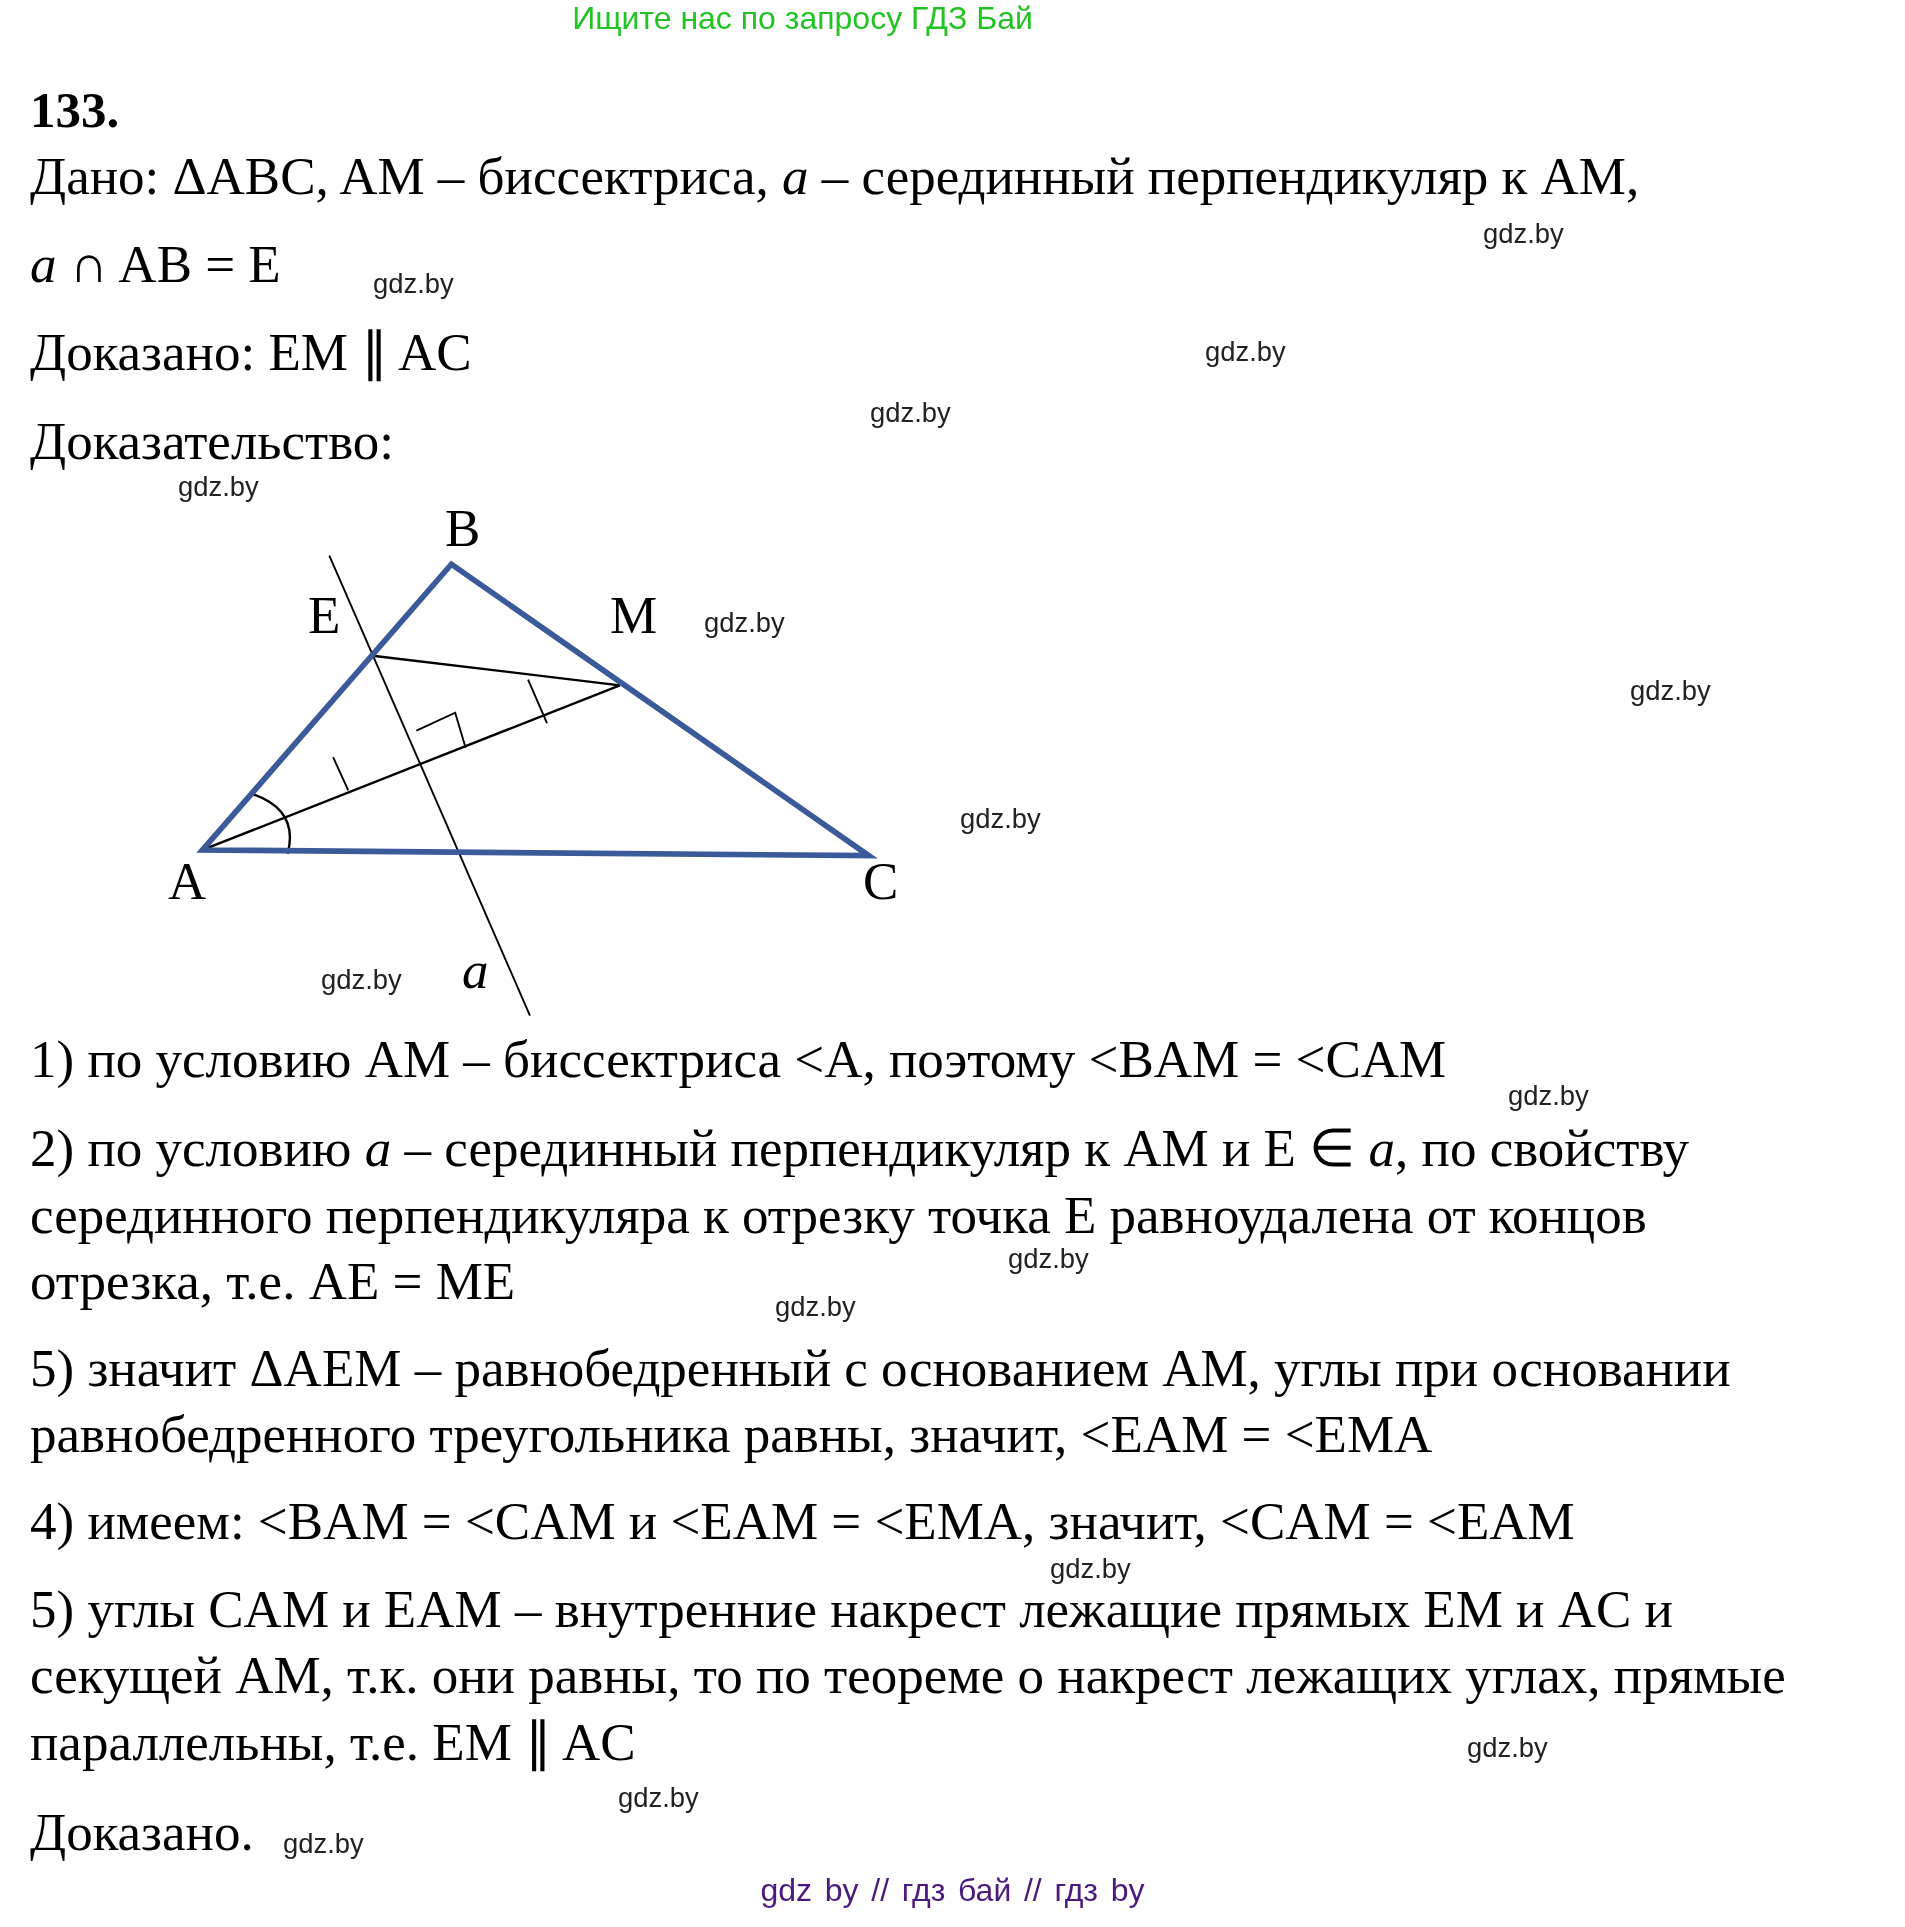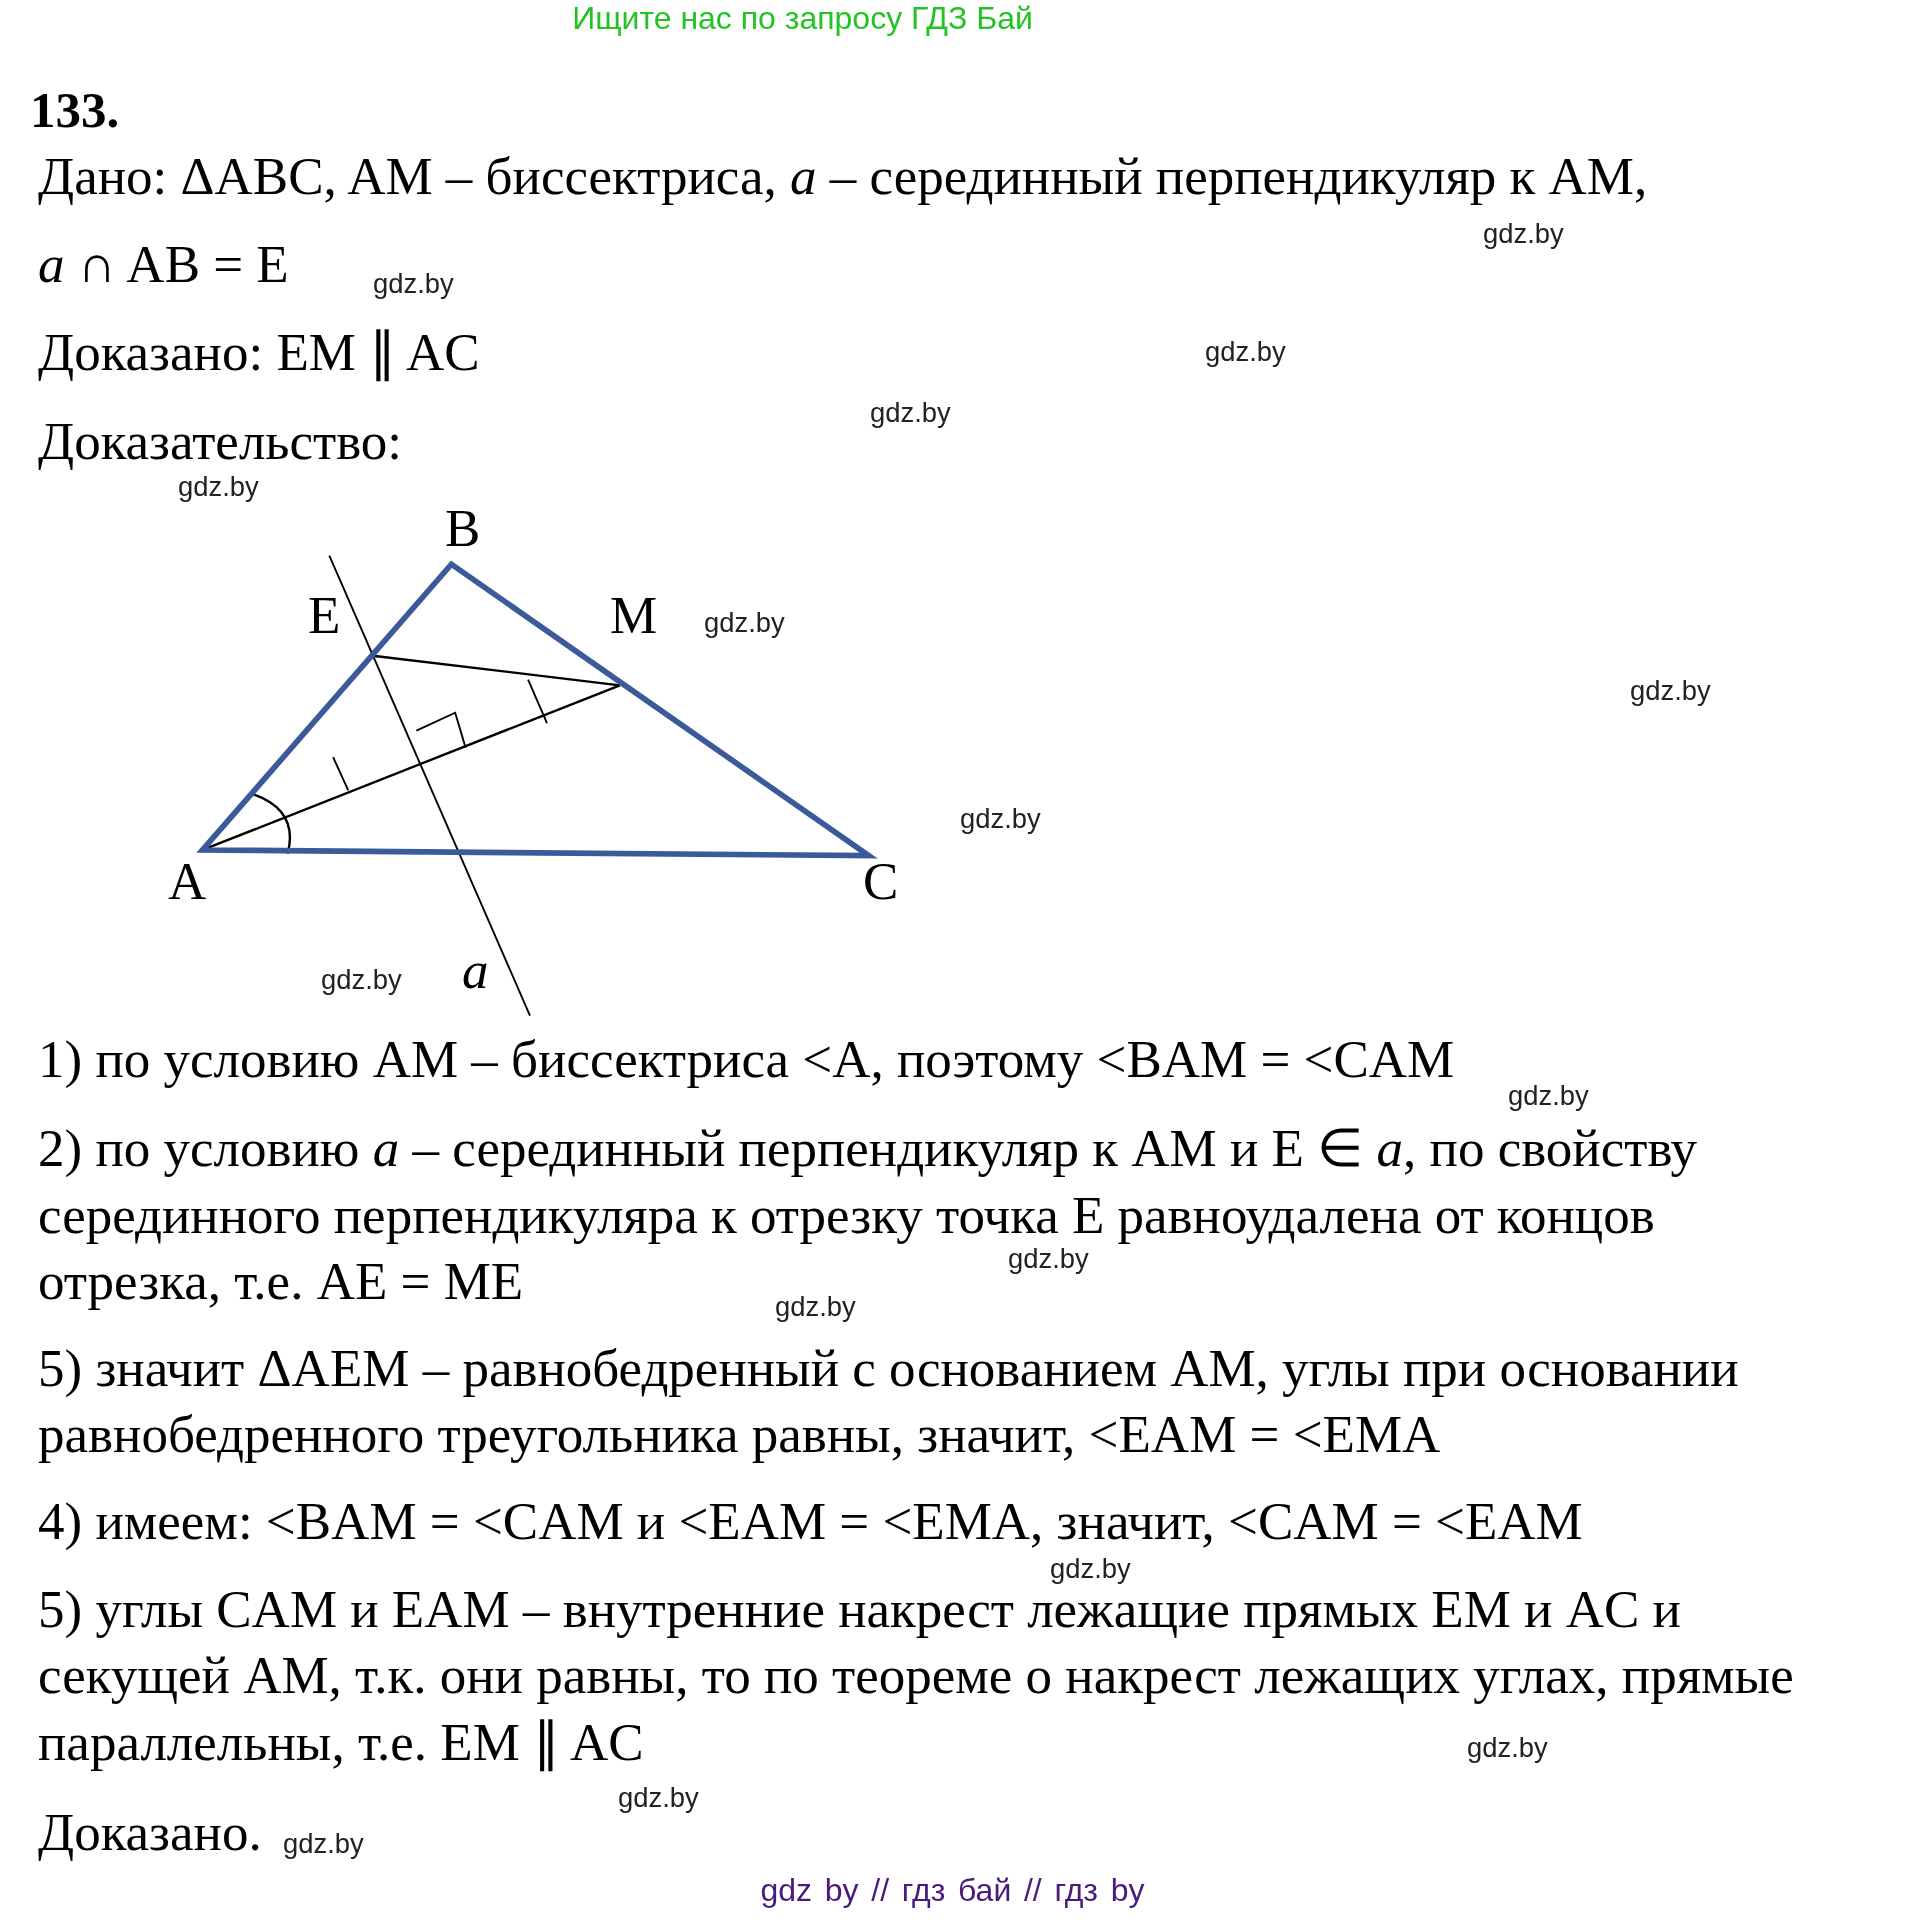--- a/index.html
+++ b/index.html
@@ -1,19 +1,19 @@
 <!DOCTYPE html>
 <html style="font-size:15px"><head>
 <meta charset="utf-8">
 <style>
   html, body { margin:0; padding:0; background:#ffffff; }
   body { width:1905px; height:1928px; position:relative; overflow:hidden; font-family:"Liberation Serif", serif; color:#000; }
   .hdr { position:absolute; left:0; width:1605px; top:0; text-align:center; font-family:"Liberation Sans", sans-serif; font-size:32px; color:#22c322; }
   .num { position:absolute; left:30px; top:53px; font-size:51px; font-weight:bold;margin-top:28px; }
-  .ln { position:absolute; left:38px; font-size:53px; white-space:nowrap; line-height:1; }
+  .ln { position:absolute; left:30px; font-size:53px; white-space:nowrap; line-height:1; }
   .it { font-style:italic; }
   .wm { position:absolute; font-family:"Liberation Sans", sans-serif; font-size:27.4px; color:#222; white-space:nowrap;text-align:center; }
   .lbl { position:absolute; font-size:53px; line-height:1; }
   .footer { position:absolute; left:0; width:1905px; top:1872px; text-align:center; font-family:"Liberation Sans", sans-serif; font-size:32px; color:#4b1a7d; word-spacing:3.8px; }
   svg.fig { position:absolute; left:0; top:0; }
 </style>
 </head>
 <body>
 
 <div class="hdr">Ищите нас по запросу ГДЗ Бай</div>

